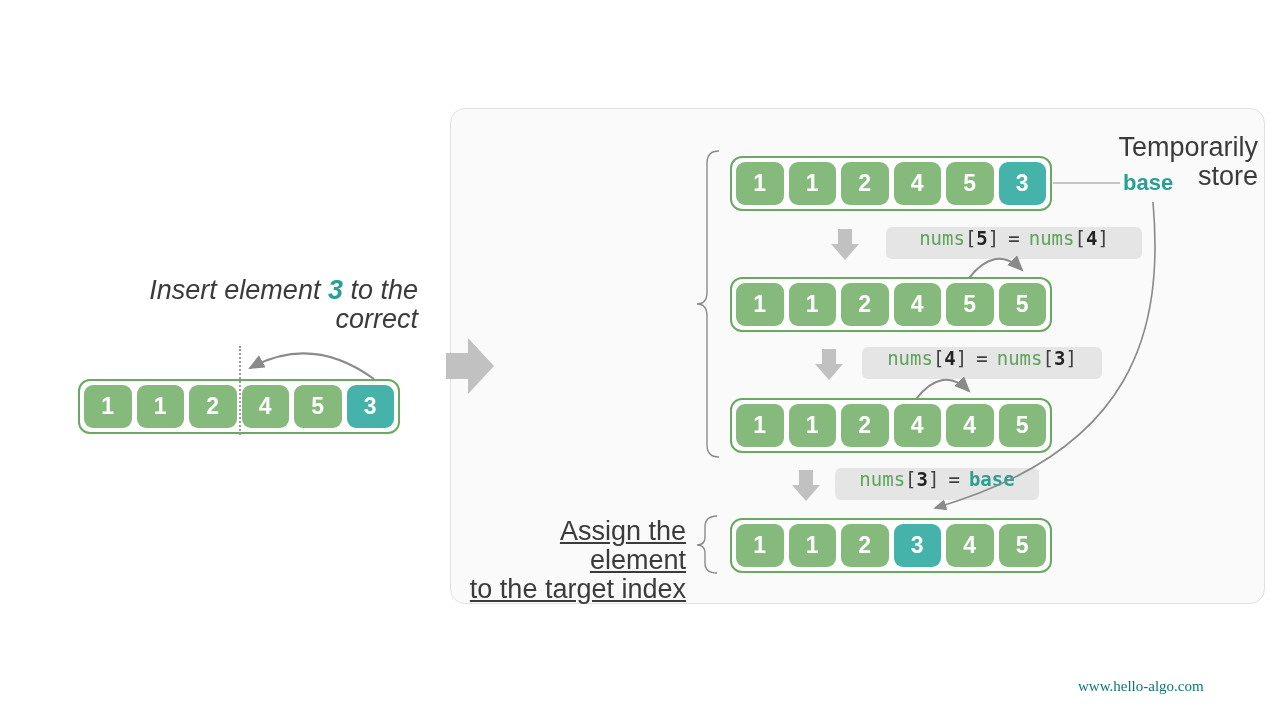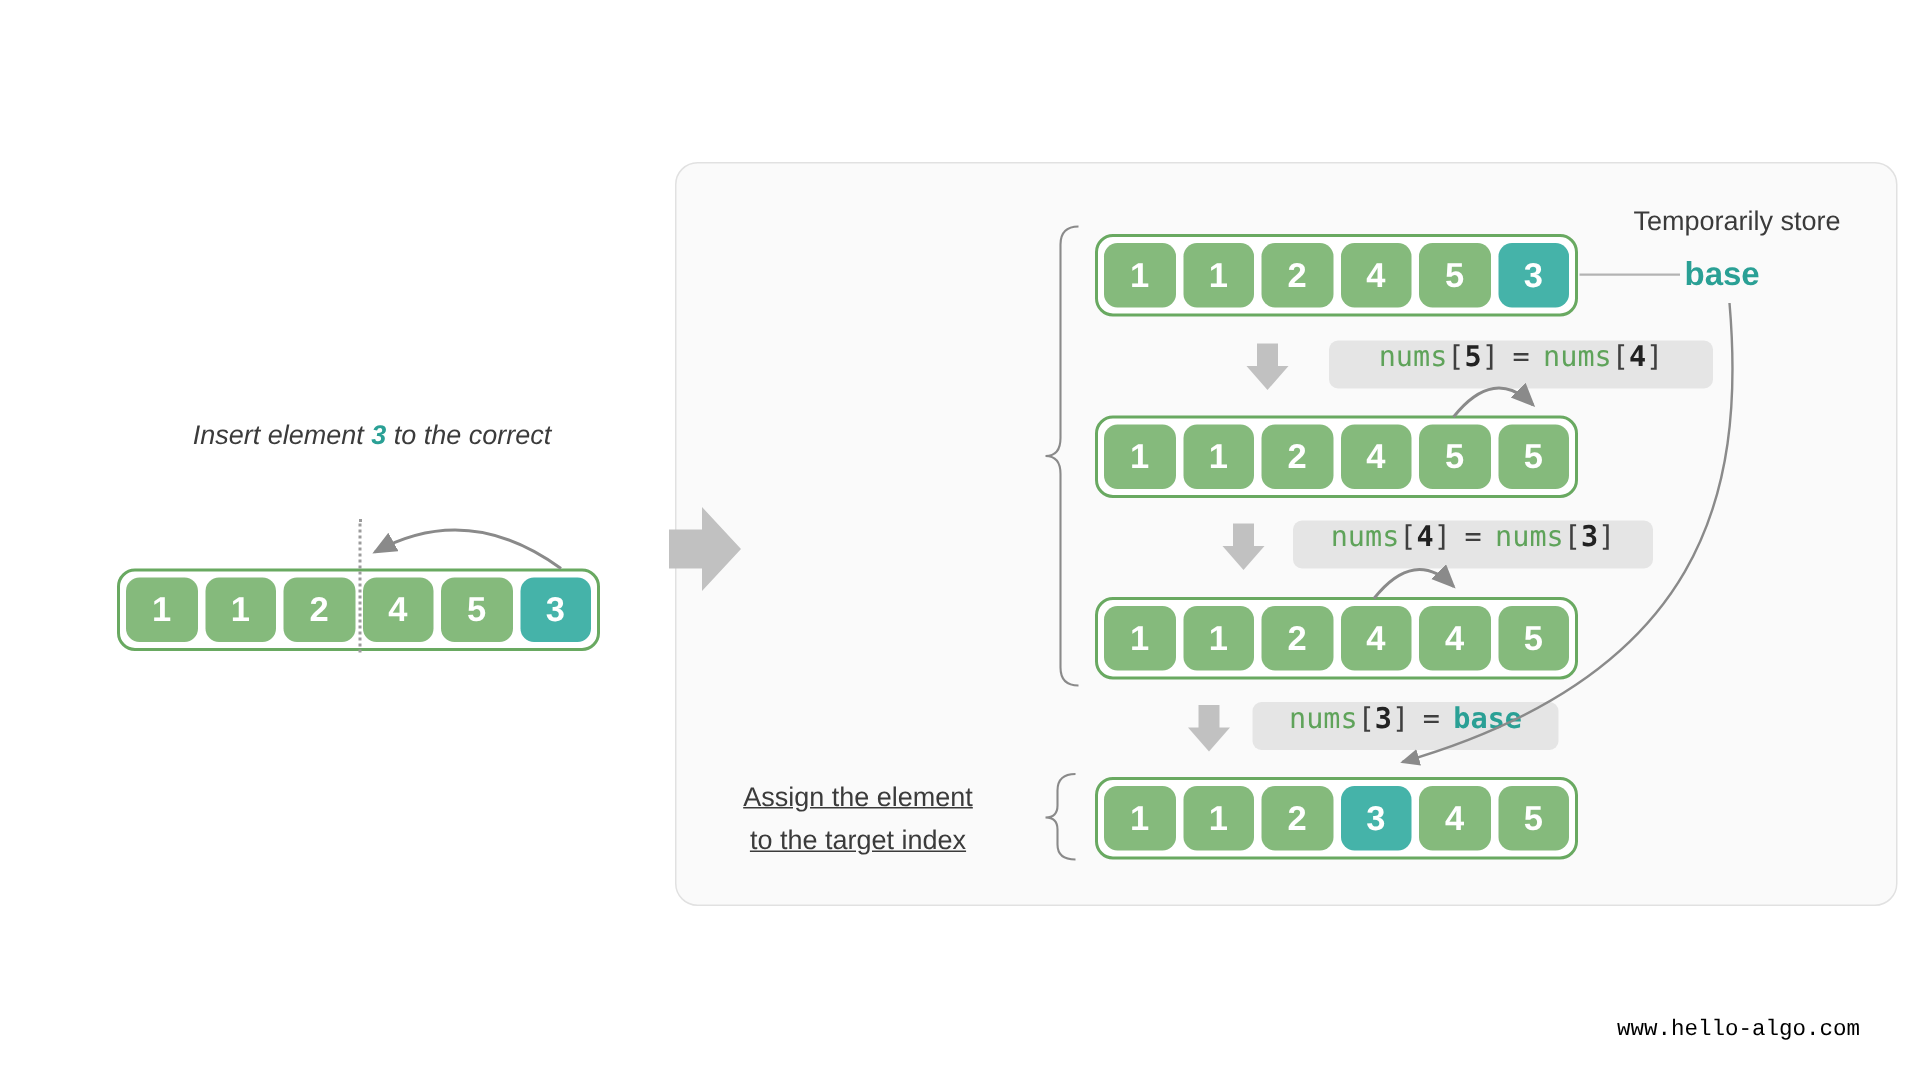--- a/index.html
+++ b/index.html
@@ -5,35 +5,35 @@
   html,body{margin:0;padding:0;background:#ffffff;}
   .canvas{position:relative;width:1280px;height:720px;background:#ffffff;overflow:hidden;
           font-family:"Liberation Sans",sans-serif;color:#3b3b3b;}
   .panel{position:absolute;left:450px;top:108px;width:815px;height:496px;box-sizing:border-box;
          background:#fafafa;border:1px solid #e1e1e1;border-radius:15px;z-index:1;}
   .array{position:absolute;width:322px;height:55px;box-sizing:border-box;background:#ffffff;
          border:2px solid #69a961;border-radius:12px;padding:4px;display:flex;gap:5px;z-index:3;}
   .cell{flex:1;border-radius:9px;background:#85ba7c;color:#ffffff;font-weight:bold;font-size:23px;
         display:flex;align-items:center;justify-content:center;}
   .cell.teal{background:#45b3a9;}
-  .lbl{position:absolute;font-size:18px;line-height:29px;color:#3b3b3b;text-align:center;z-index:3;}
+  .lbl{position:absolute;font-size:27px;line-height:29px;color:#3b3b3b;text-align:right;z-index:3;}
   .teal-strong{color:#2aa095;font-weight:bold;}
   .base-lbl{position:absolute;left:1123px;top:170px;font-size:22px;font-weight:bold;color:#2aa095;z-index:3;}
   .codebox{position:absolute;height:32px;box-sizing:border-box;background:#e5e5e5;border-radius:6px;
            display:flex;justify-content:center;z-index:3;
            font-family:"DejaVu Sans Mono",monospace;font-size:19px;color:#3f3f3f;}
   .codebox .fn{color:#5fa35a;}
   .codebox .idx{font-weight:bold;color:#222222;}
   .codebox .eq{margin:0 9px;}
   .codebox .base{color:#2aa095;font-weight:bold;}
   .dotted-line{position:absolute;left:239px;top:346px;height:89px;width:0;
                border-left:2px dotted #9b9b9b;z-index:4;}
   .overlay{position:absolute;left:0;top:0;width:1280px;height:720px;z-index:5;pointer-events:none;}
-  .watermark{position:absolute;left:1078px;top:678px;font-family:Liberation Mono, monospace;
-             font-size:15px;color:#000000;z-index:6;}
+  .watermark{position:absolute;left:1078px;top:678px;font-family:Liberation Serif, serif;
+             font-size:15px;color:#0f766e;z-index:6;}
 </style>
 </head>
 <body>
 
 <div class="canvas">
 
   <div class="panel"></div>
 
   <div class="lbl" style="left:78px;top:276px;width:340px;font-style:italic;">
     <div><span>Insert element </span><span class="teal-strong">3</span><span> to the correct</span></div>

